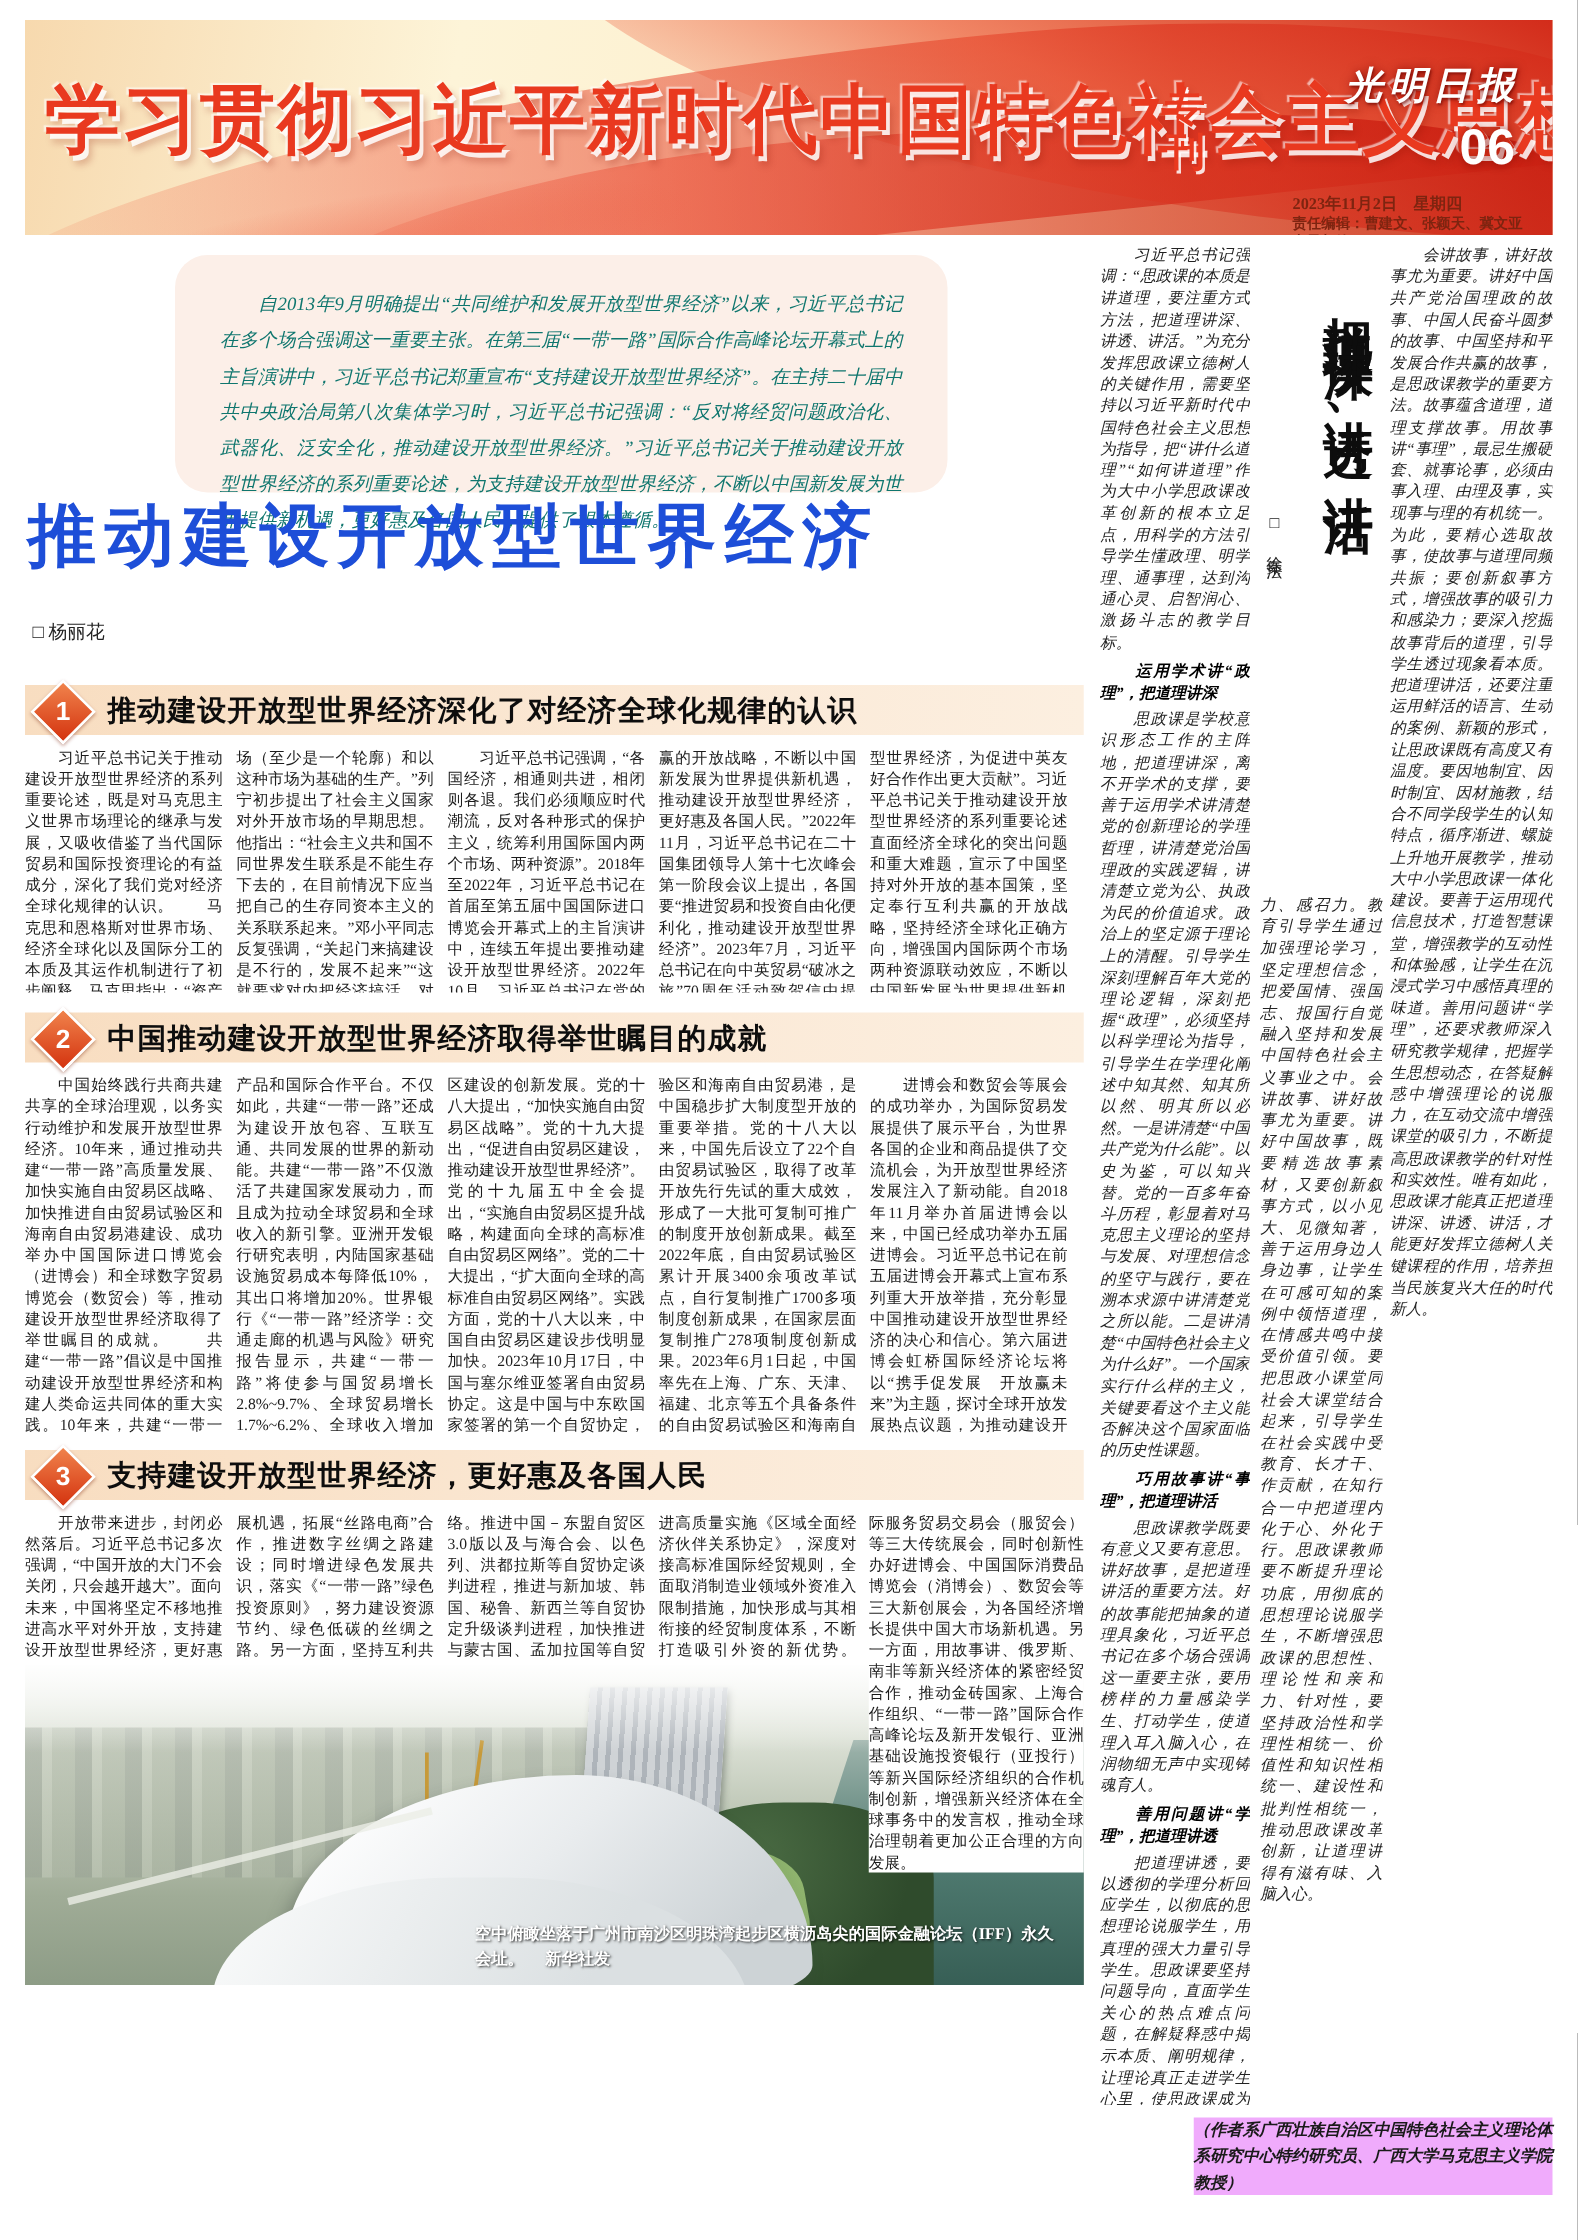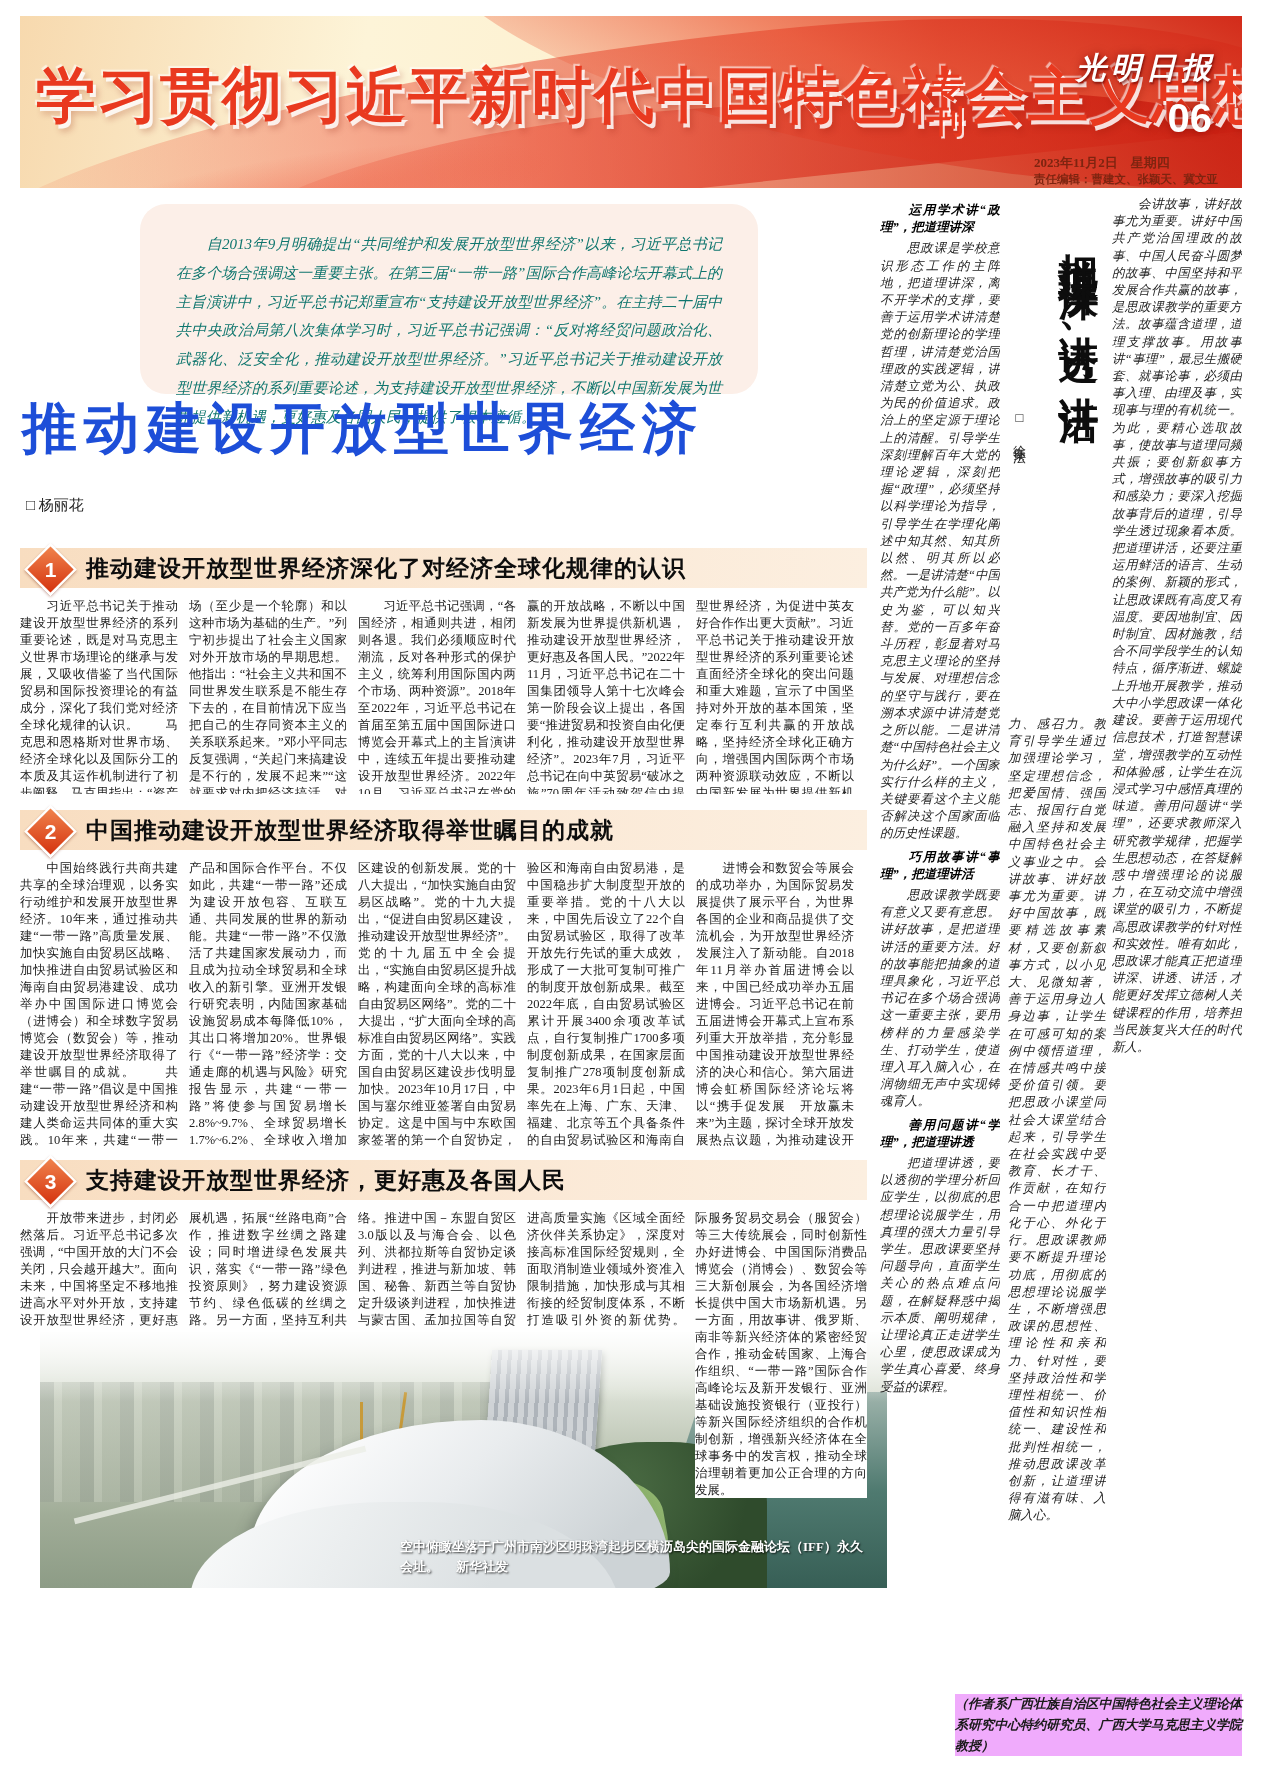--- a/index.html
+++ b/index.html
@@ -56,21 +56,21 @@
 
   
   .cols{display:flex;gap:11px;overflow:hidden;}
   .col{width:158px;flex:0 0 158px;font-size:12.5px;line-height:17px;text-align:justify;
     color:#1c1c1c;overflow:hidden;}
   .s5box{left:695px;width:172px;background:#fff;font-size:12.5px;line-height:17px;
     text-align:justify;overflow:hidden;z-index:4;}
 
   
   .photo{left:20px;top:1332px;width:847px;height:256px;overflow:hidden;
-    background:linear-gradient(180deg,#eef0ea 0%,#dde2d7 22%,#bcc5b4 48%,#a0ac97 72%,#8d9c86 100%);margin-left:20px;}
+    background:linear-gradient(180deg,#eef0ea 0%,#dde2d7 22%,#bcc5b4 48%,#a0ac97 72%,#8d9c86 100%);}
   .ph-city{position:absolute;left:0;top:50px;width:520px;height:120px;opacity:.55;
     background:repeating-linear-gradient(90deg,#9aa396 0 14px,#c3cabb 14px 22px,#aeb7a6 22px 40px);}
   .ph-haze{position:absolute;left:0;top:0;width:100%;height:70px;
     background:linear-gradient(180deg,rgba(255,255,255,.95),rgba(255,255,255,0));}
   .ph-river{position:absolute;right:-40px;top:60px;width:260px;height:220px;transform:skewX(-18deg);
     background:linear-gradient(180deg,#9fb4ac 0%,#4f7a70 45%,#31584f 100%);}
   .ph-trees{position:absolute;right:120px;top:110px;width:240px;height:150px;border-radius:50% 40% 0 0;
     background:radial-gradient(circle at 40% 30%,#4a6b43,#2f4b2c 70%);}
   .ph-green{position:absolute;right:220px;top:150px;width:220px;height:120px;transform:rotate(-10deg);
     background:linear-gradient(90deg,#6f9a5a,#8fb46e);border-radius:40%;}
@@ -181,20 +181,21 @@
     <div class="ph-petal2"></div>
     <div class="ph-road"></div>
     <div class="ph-haze"></div>
     <div class="caption">
       <span>空中俯瞰坐落于广州市南沙区明珠湾起步区横沥岛尖的国际金融论坛（IFF）永久会址。</span>
       <span class="credit">新华社发</span>
     </div>
   </div>
 
   <div class="abs side-col" style="left:880px;top:196px;width:120px;height:1488px;">
+    <p>　　习近平总书记强调：“思政课的本质是讲道理，要注重方式方法，把道理讲深、讲透、讲活。”为充分发挥思政课立德树人的关键作用，需要坚持以习近平新时代中国特色社会主义思想为指导，把“讲什么道理”“如何讲道理”作为大中小学思政课改革创新的根本立足点，用科学的方法引导学生懂政理、明学理、通事理，达到沟通心灵、启智润心、激扬斗志的教学目标。</p>
     <p class="side-sub">　　运用学术讲“政理”，把道理讲深</p>
     <p>　　思政课是学校意识形态工作的主阵地，把道理讲深，离不开学术的支撑，要善于运用学术讲清楚党的创新理论的学理哲理，讲清楚党治国理政的实践逻辑，讲清楚立党为公、执政为民的价值追求。政治上的坚定源于理论上的清醒。引导学生深刻理解百年大党的理论逻辑，深刻把握“政理”，必须坚持以科学理论为指导，引导学生在学理化阐述中知其然、知其所以然、明其所以必然。一是讲清楚“中国共产党为什么能”。以史为鉴，可以知兴替。党的一百多年奋斗历程，彰显着对马克思主义理论的坚持与发展、对理想信念的坚守与践行，要在溯本求源中讲清楚党之所以能。二是讲清楚“中国特色社会主义为什么好”。一个国家实行什么样的主义，关键要看这个主义能否解决这个国家面临的历史性课题。</p>
     <p class="side-sub">　　巧用故事讲“事理”，把道理讲活</p>
     <p>　　思政课教学既要有意义又要有意思。讲好故事，是把道理讲活的重要方法。好的故事能把抽象的道理具象化，习近平总书记在多个场合强调这一重要主张，要用榜样的力量感染学生、打动学生，使道理入耳入脑入心，在润物细无声中实现铸魂育人。</p>
     <p class="side-sub">　　善用问题讲“学理”，把道理讲透</p>
     <p>　　把道理讲透，要以透彻的学理分析回应学生，以彻底的思想理论说服学生，用真理的强大力量引导学生。思政课要坚持问题导向，直面学生关心的热点难点问题，在解疑释惑中揭示本质、阐明规律，让理论真正走进学生心里，使思政课成为学生真心喜爱、终身受益的课程。</p>
   </div>
 
   <div class="abs vstrip">
     <div class="vtitle">把道理讲深、讲透、讲活</div>

